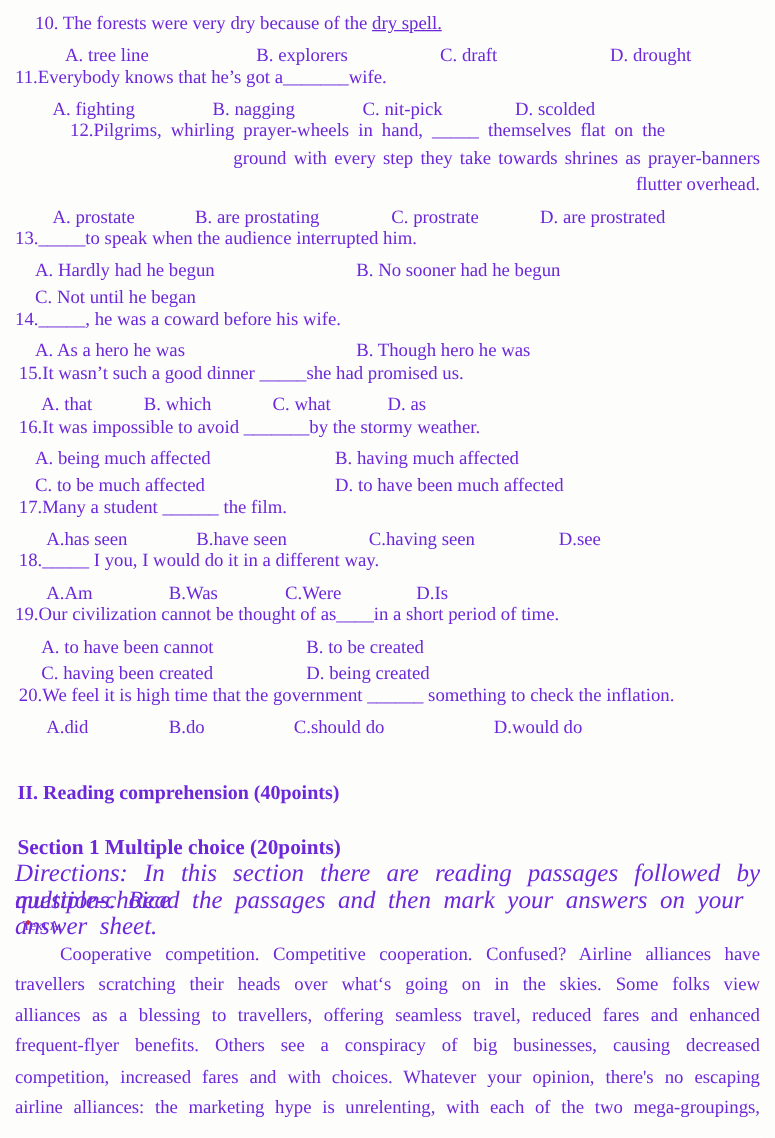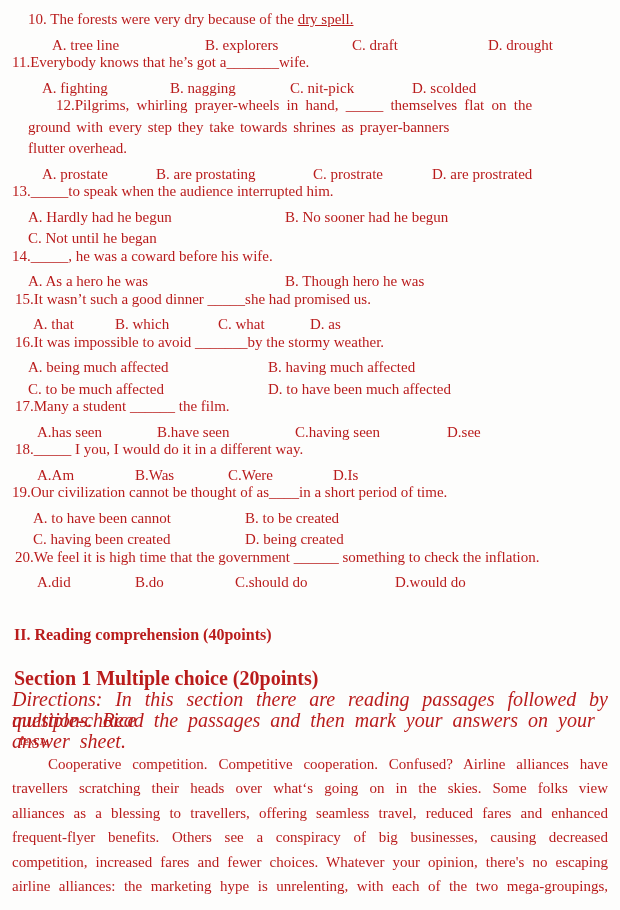--- a/index.html
+++ b/index.html
@@ -3,28 +3,28 @@
 <meta charset="utf-8">
 <style>
   html,body{margin:0;padding:0;background:#ffffff;}
   .page{
     position:relative;
     width:620px;height:910px;
     background:#fdfdfc;
     box-sizing:border-box;
     padding:9px 12px 0 12px;
     font-family:"Liberation Serif", serif;
-    color:#b91c1c;
+    color:#6d28d9;
     overflow:hidden;
   }
   
   .q{font-size:15px;line-height:21.5px;}
   .line{height:21.5px;white-space:nowrap;}
   .u{text-decoration:underline;}
-  .indent{padding-left:16px;}
+  .indent{padding-left:16px;text-align:right;}
   .spread1{word-spacing:3.5px;margin-left:44px;}
   .spread2{word-spacing:2px;}
   .opts-row{position:relative;height:21.5px;}
   .opt{position:absolute;top:4px;white-space:nowrap;}
   
   .q-10 .stem .line{padding-left:16px;}
   .q-15 .stem .line,.q-16 .stem .line,.q-17 .stem .line,
   .q-18 .stem .line,.q-20 .stem .line{padding-left:3px;}
   
   .q-10 .opt1{left:40px}.q-10 .opt2{left:193px}.q-10 .opt3{left:340px}.q-10 .opt4{left:476px}
@@ -34,21 +34,21 @@
   .q-17 .opt1{left:25px}.q-17 .opt2{left:145px}.q-17 .opt3{left:283px}.q-17 .opt4{left:435px}
   .q-18 .opt1{left:25px}.q-18 .opt2{left:123px}.q-18 .opt3{left:216px}.q-18 .opt4{left:321px}
   .q-20 .opt1{left:25px}.q-20 .opt2{left:123px}.q-20 .opt3{left:223px}.q-20 .opt4{left:383px}
   
   .q-13 .gcol1,.q-14 .gcol1{left:16px}
   .q-13 .gcol2,.q-14 .gcol2{left:273px}
   .q-16 .gcol1{left:16px}.q-16 .gcol2{left:256px}
   .q-19 .gcol1{left:21px}.q-19 .gcol2{left:233px}
   
   .sec2{font-weight:700;font-size:16px;line-height:22px;margin-top:34px;padding-left:2px;}
-  .sec1{font-weight:700;font-size:20px;line-height:22px;margin-top:21px;padding-left:2px;}
+  .sec1{font-weight:700;font-size:17px;line-height:22px;margin-top:21px;padding-left:2px;}
   .directions{font-style:italic;font-size:20px;line-height:21px;}
   .dline{height:21px;}
   .jline{text-align:justify;text-align-last:justify;}
   .dline2{word-spacing:5px;}
   .texta{font-weight:400;font-size:11px;line-height:21px;padding-left:6px;}
   .passage{font-size:15px;line-height:24.5px;}
   .pline{height:24.5px;text-align:justify;text-align-last:justify;}
   .pline.first{text-indent:36px;}
   
   .red-dot{position:absolute;left:21px;top:736px;width:3px;height:4px;background:#c33;border-radius:50%;}
@@ -218,18 +218,18 @@
     <div class="dline dline2">questions. Read the passages and then mark your answers on your answer sheet.</div>
   </div>
 
   <div class="texta">Text A.</div>
 
   <div class="passage">
     <div class="pline first">Cooperative competition. Competitive cooperation. Confused? Airline alliances have</div>
     <div class="pline">travellers scratching their heads over what‘s going on in the skies. Some folks view</div>
     <div class="pline">alliances as a blessing to travellers, offering seamless travel, reduced fares and enhanced</div>
     <div class="pline">frequent-flyer benefits. Others see a conspiracy of big businesses, causing decreased</div>
-    <div class="pline">competition, increased fares and fewer choices. Whatever your opinion, there's no escaping</div>
+    <div class="pline">competition, increased fares and with choices. Whatever your opinion, there's no escaping</div>
     <div class="pline">airline alliances: the marketing hype is unrelenting, with each of the two mega-groupings,</div>
   </div>
 
   <div class="red-dot"></div>
 </div>
 
 </body></html>

